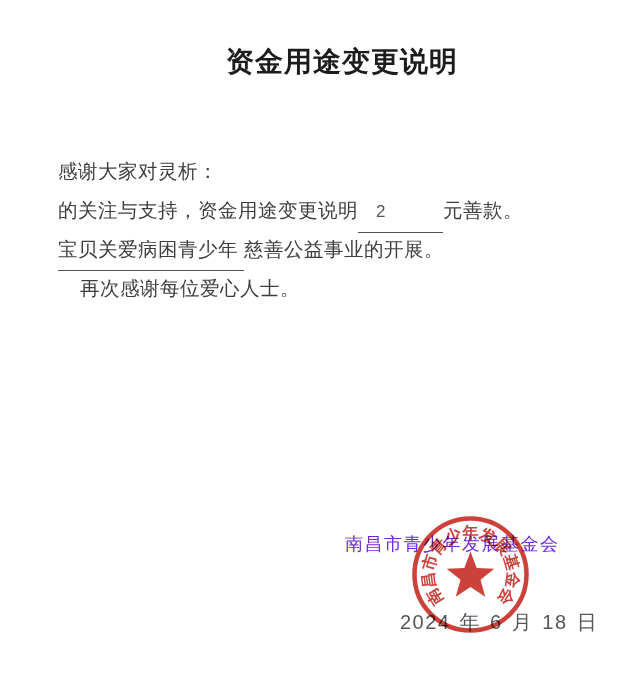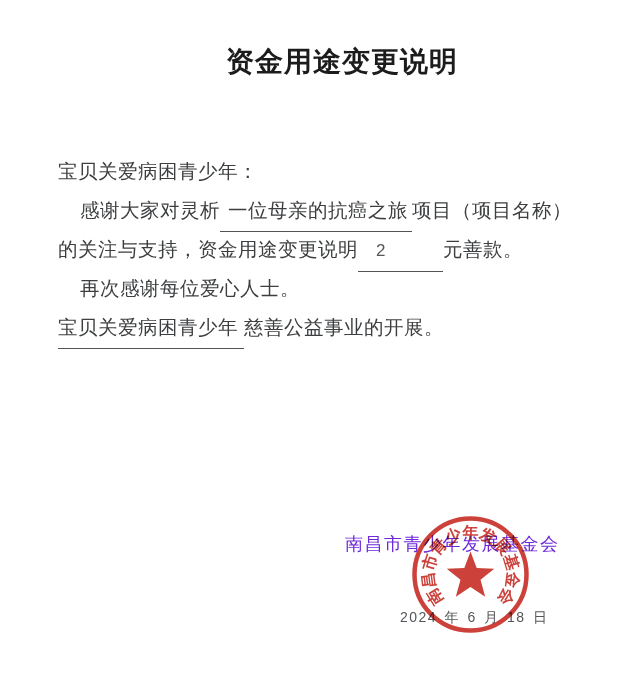--- a/index.html
+++ b/index.html
@@ -53,21 +53,21 @@
     position: absolute;
     left: 345px; top: 532px;
     font-size: 18px;
     letter-spacing: 1.5px;
     color: #6d28d9;
     white-space: nowrap;
   }
   .doc-date {
     position: absolute;
     left: 400px; top: 609px;
-    font-size: 14px;
+    font-size: 20px;
     letter-spacing: 1.5px;
     word-spacing: 2px;
     color: #54565a;
     font-family: "Liberation Sans", "DejaVu Serif", sans-serif;
     white-space: nowrap;
   }
 
   .seal {
     position: absolute;
     left: 398px; top: 502px;
@@ -82,25 +82,24 @@
   }
 </style>
 </head>
 <body>
 
 <div class="page">
 
   <div class="doc-title">资金用途变更说明</div>
 
   <div class="doc-body">
-      <div class="line"><span class="seg-text">宝贝关爱病困青少年：</span></div>
-      <div class="line indent"><span class="seg-text">感谢大家对灵析</span><span class="blank" style="width: 192px; padding-left: 8px;">一位母亲的抗癌之旅</span><span class="seg-text">项目（项目名称）</span></div>
+      <div class="line"><span class="seg-text">感谢大家对灵析：</span></div>
       <div class="line"><span class="seg-text">的关注与支持，资金用途变更说明</span><span class="blank blank-num" style="width: 85px;">2</span><span class="seg-text">元善款。</span></div>
+      <div class="line"><span class="blank" style="width: 186px; padding-left: 0px;">宝贝关爱病困青少年</span><span class="seg-text">慈善公益事业的开展。</span></div>
       <div class="line indent"><span class="seg-text">再次感谢每位爱心人士。</span></div>
-      <div class="line"><span class="blank" style="width: 186px; padding-left: 0px;">宝贝关爱病困青少年</span><span class="seg-text">慈善公益事业的开展。</span></div>
     </div>
 
   <div class="signature">南昌市青少年发展基金会</div>
 
   <div class="doc-date">2024 年 6 月 18 日</div>
 
   <svg class="seal" viewBox="0 0 145 145">
     <circle id="seal-ring" cx="72.5" cy="72.5" r="56" fill="none" stroke-width="4.5" stroke="#c6261f"></circle>
     <polygon id="seal-star" points="0,-25 -6.2,-8.5 -23.8,-7.7 -10,3.2 -14.7,20.2 0,10.5 14.7,20.2 10,3.2 23.8,-7.7 6.2,-8.5" transform="translate(72.5,74.5)" fill="#c6261f"></polygon>
     <g id="seal-arc">

